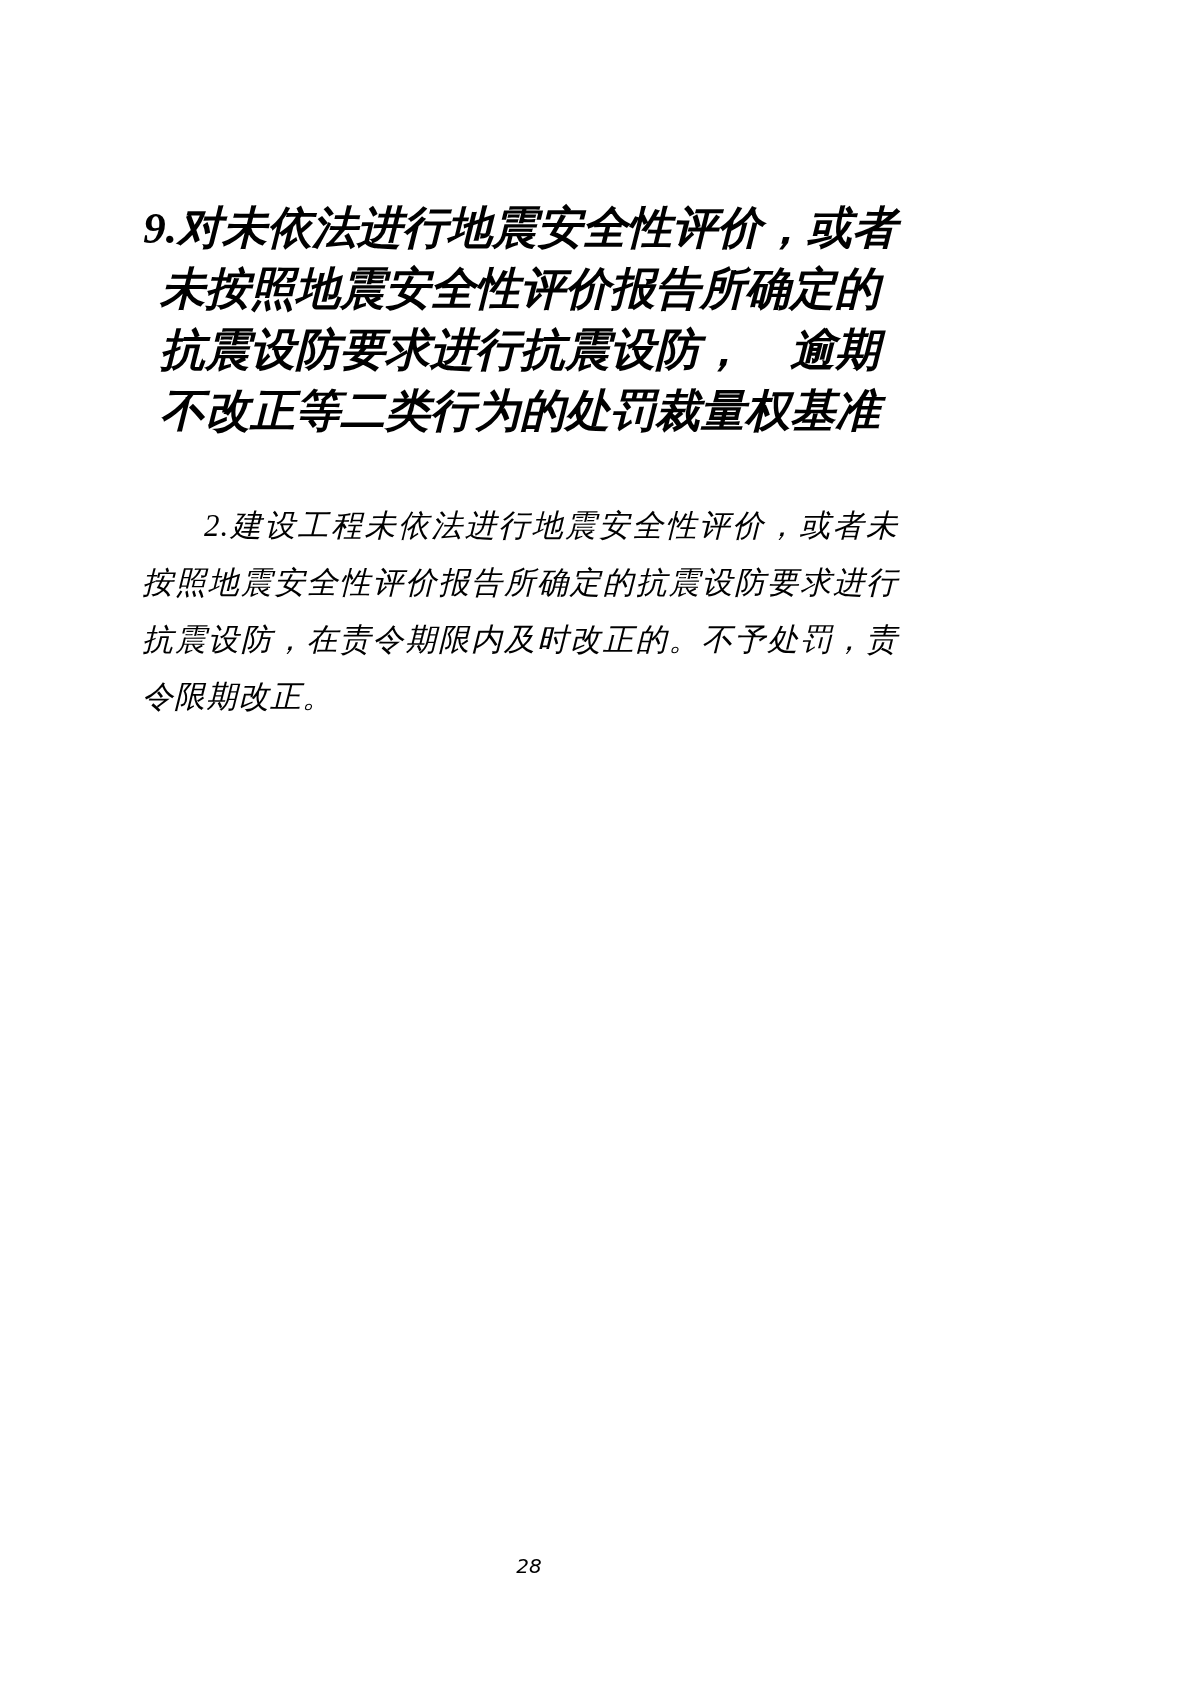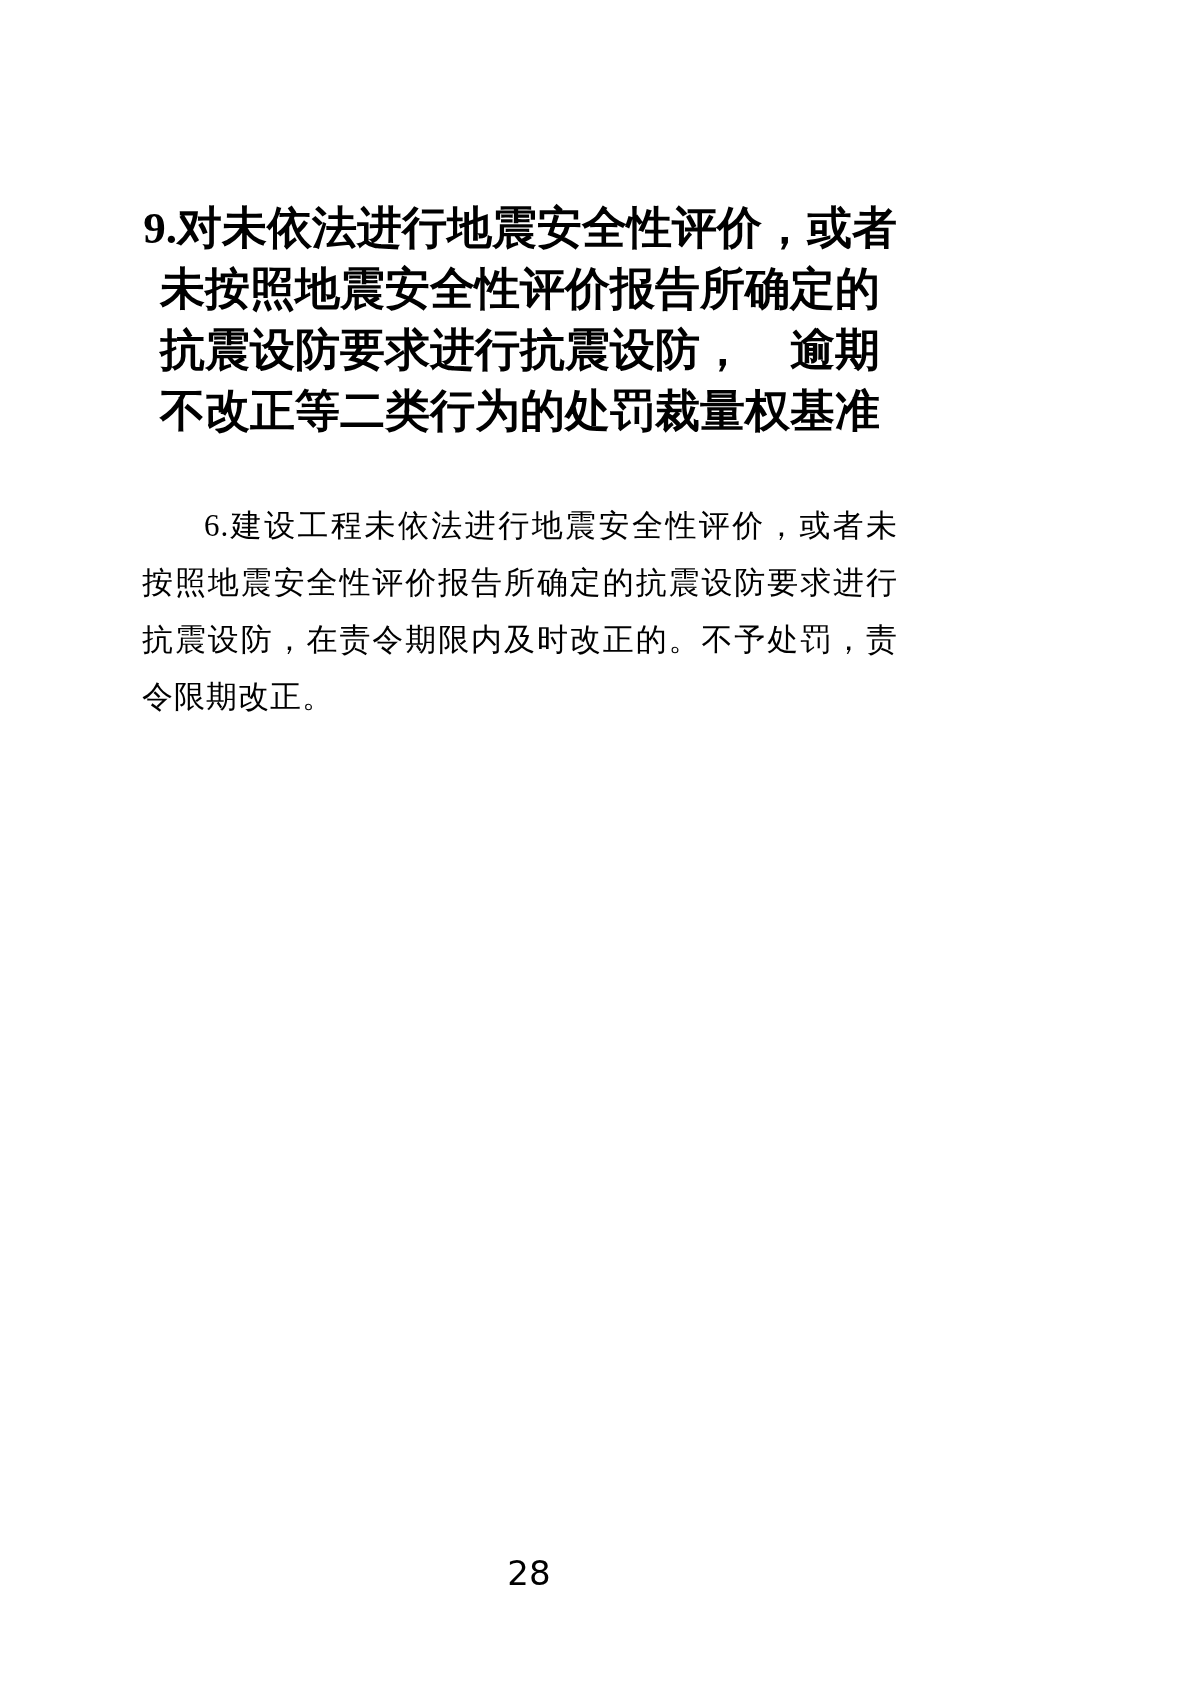--- a/index.html
+++ b/index.html
@@ -10,20 +10,21 @@
   .page {
     position: relative;
     width: 1038px;
     height: 1683px;
     box-sizing: border-box;
     background: #ffffff;
     color: #000000;
     padding: 198px 140px 0 142px;
     overflow: hidden;
     font-family: "Liberation Serif", "DejaVu Serif", serif;
+    font-style: italic;
   }
   .doc-title {
     margin: 0;
     font-size: 45px;
     line-height: 61px;
     font-weight: 700;
     text-align: center;
     letter-spacing: 0;
   }
   .doc-body {
@@ -36,33 +37,33 @@
     letter-spacing: 1px;
     text-align: justify;
     text-indent: 2em;
   }
   .page-number {
     position: absolute;
     left: 0;
     right: 0;
     top: 1556px;
     text-align: center;
-    font-size: 34px;
+    font-size: 20px;
     line-height: 1;
     font-family: "DejaVu Sans", "Liberation Sans", sans-serif;
     color: #000000;
     margin-left: 20px;
   }
 </style>
 </head>
 <body>
 
 <div class="page">
 
   <h1 class="doc-title">9.对未依法进行地震安全性评价，或者未按照地震安全性评价报告所确定的抗震设防要求进行抗震设防，　逾期不改正等二类行为的处罚裁量权基准</h1>
 
   <div class="doc-body">
-    <p class="para">6.建设工程未依法进行地震安全性评价，或者未按照地震安全性评价报告所确定的抗震设防要求进行抗震设防，在责令期限内及时改正的。不予处罚，责令限期改正。</p>
+    <p class="para">2.建设工程未依法进行地震安全性评价，或者未按照地震安全性评价报告所确定的抗震设防要求进行抗震设防，在责令期限内及时改正的。不予处罚，责令限期改正。</p>
   </div>
 
   <div class="page-number">28</div>
 
 </div>
 
 </body></html>

